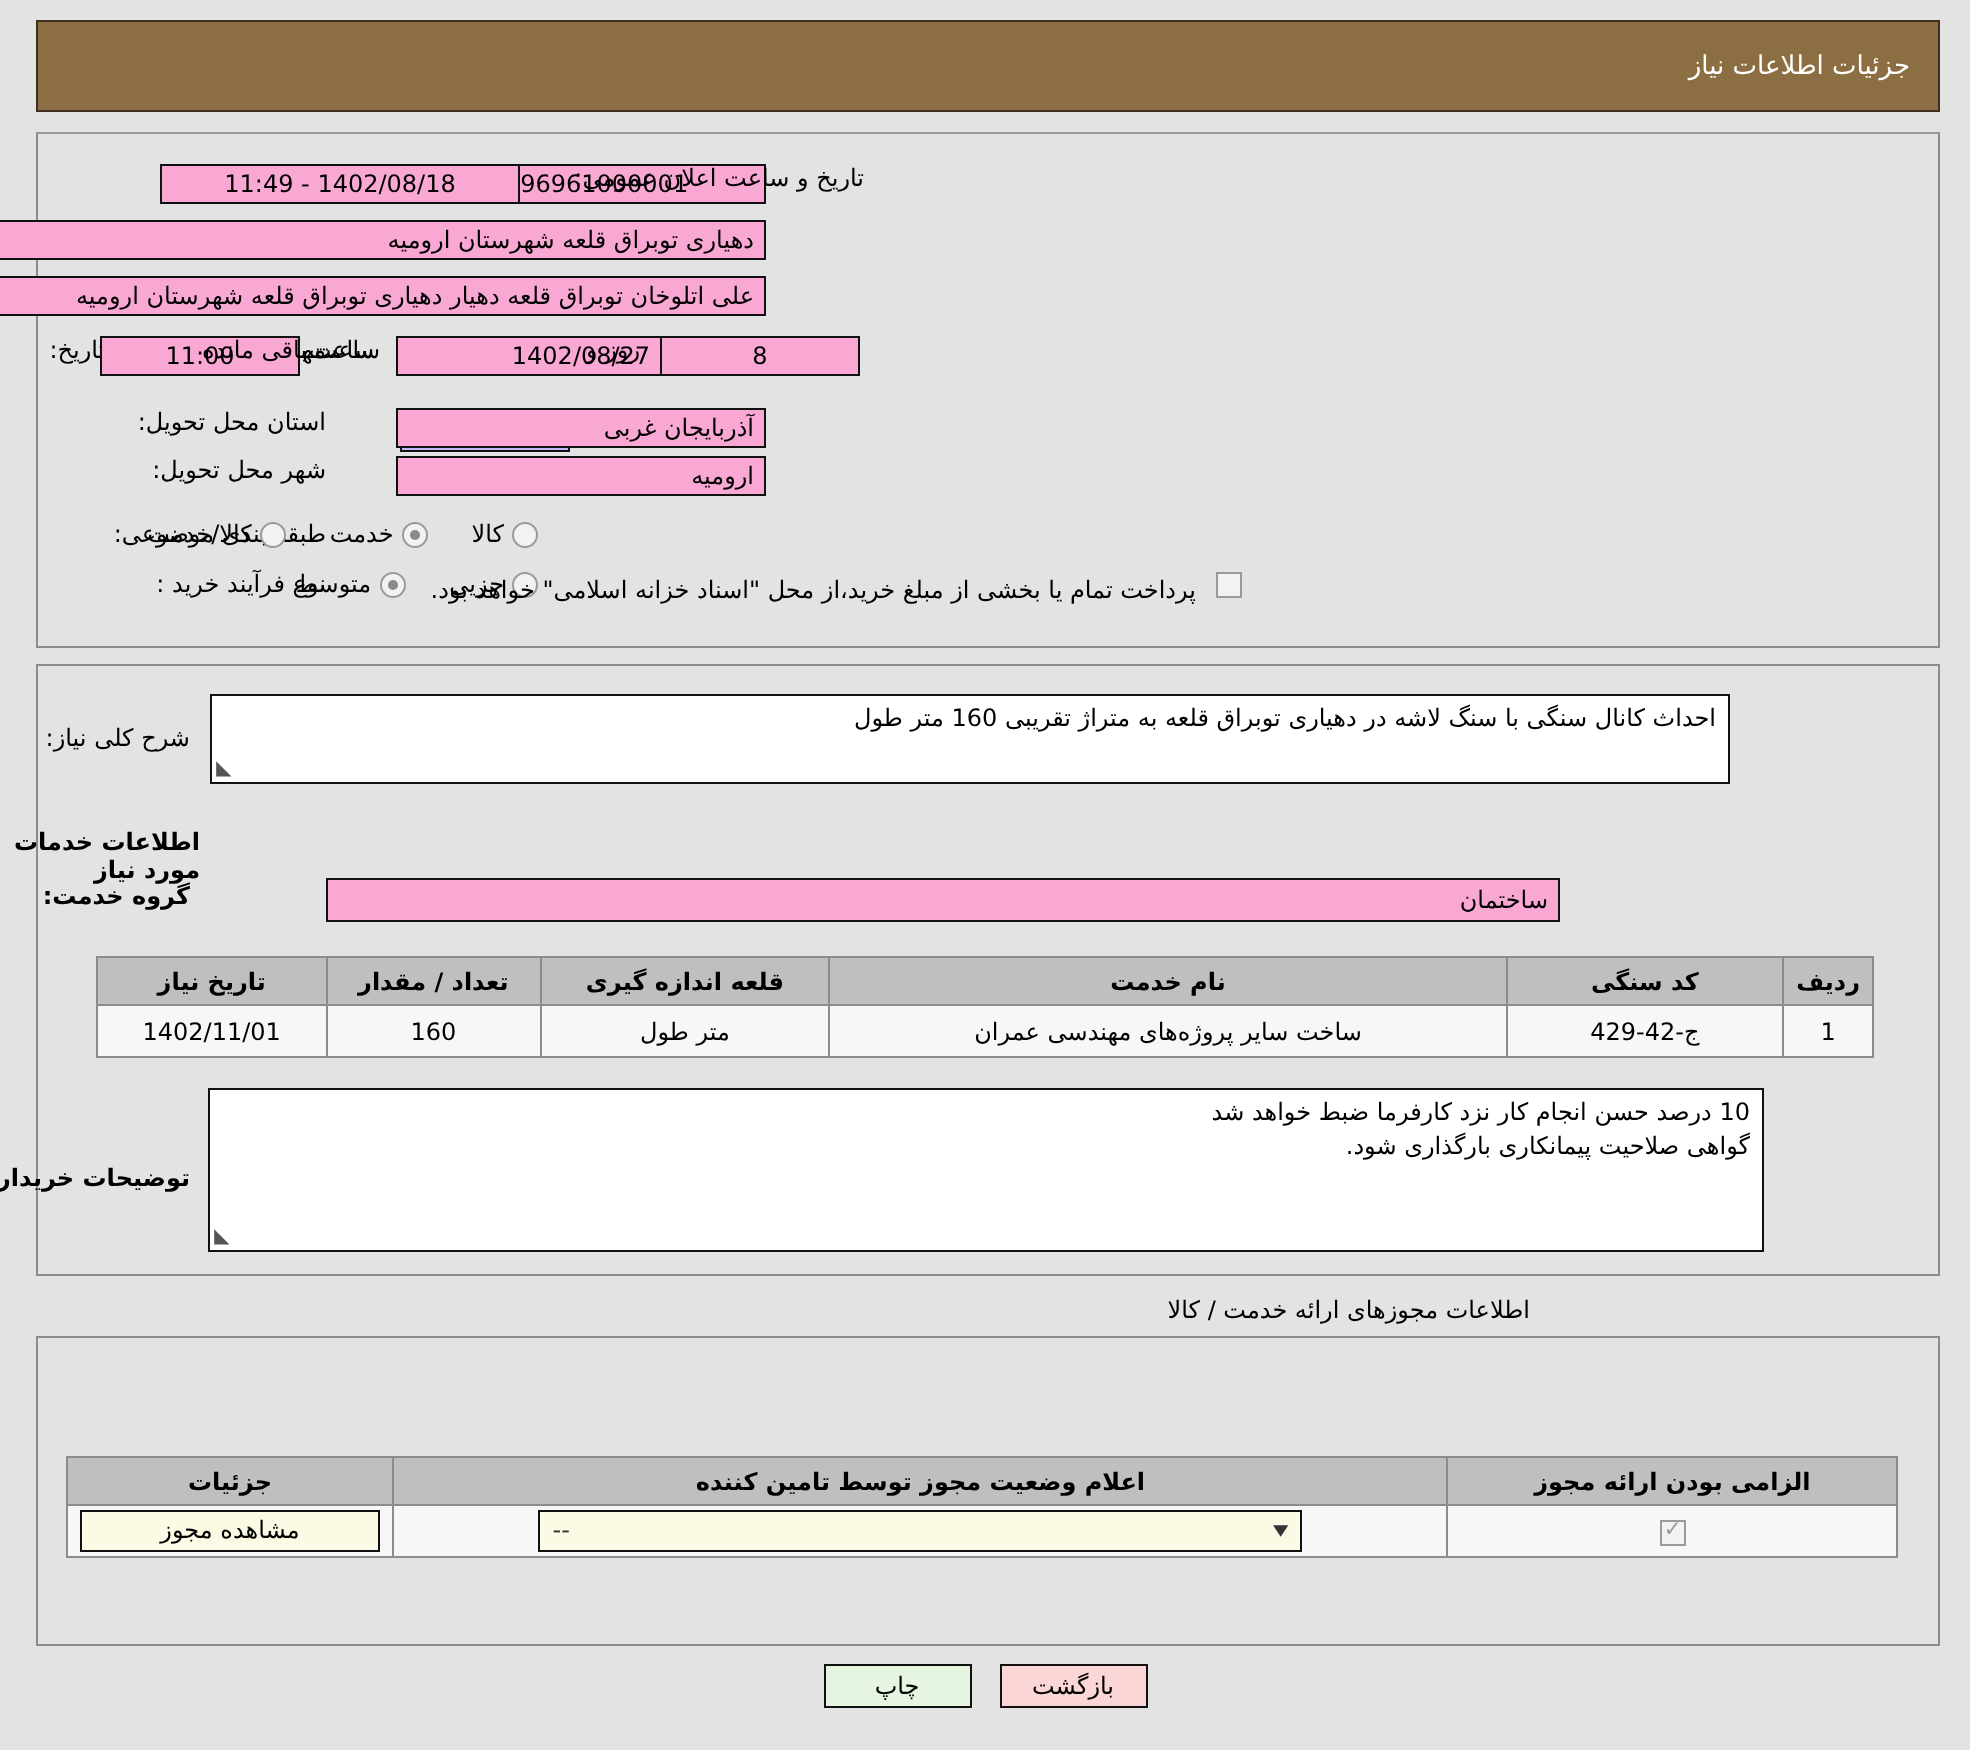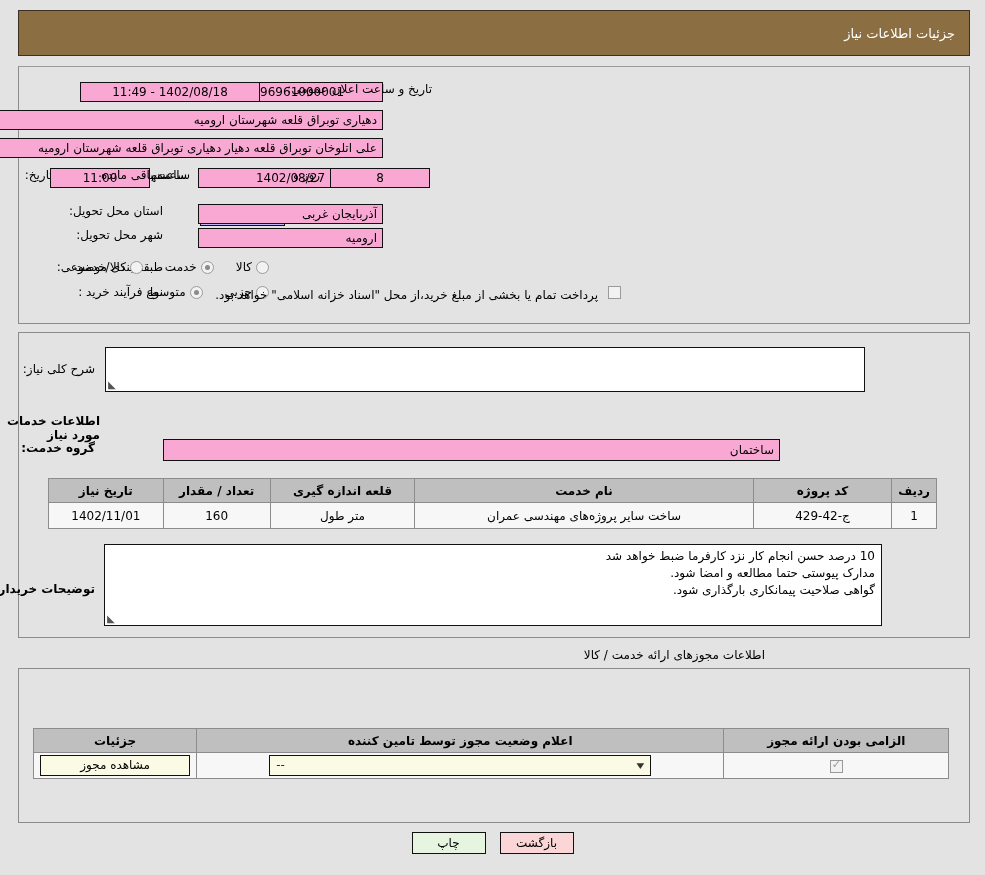--- a/index.html
+++ b/index.html
@@ -348,37 +348,38 @@
   <div class="frow" style="right:382px; top:288px;">
     <span class="plain">پرداخت تمام یا بخشی از مبلغ خرید،از محل "اسناد خزانه اسلامی" خواهد بود.</span>
   </div>
 
   <div class="panel panel-mid"></div>
 
   <div class="frow" style="right:890px; top:362px;">
     <span class="lbl" style="font-weight:normal;margin-left:16px;">شرح کلی نیاز:</span>
   </div>
   <div class="ta" style="position:absolute; right:120px; top:347px; width:760px; height:45px; z-index:4;">
+    <span>احداث کانال سنگی با سنگ لاشه در دهیاری توبراق قلعه به متراژ تقریبی 160 متر طول</span>
     <span class="grip">◢</span>
   </div>
 
   <div class="section-head" style="right:885px; top:414px;">اطلاعات خدمات مورد نیاز</div>
 
   <div class="frow" style="right:890px; top:441px;">
     <span class="lbl" style="font-weight:bold;margin-left:44px;">گروه خدمت:</span>
   </div>
   <div class="frow" style="right:205px; top:439px;">
     <span class="box rt" style="width:617px; height:22px; line-height:20px;">ساختمان</span>
   </div>
 
   <table class="grid" id="services-table" style="right:48px; top:478px; width:889px;">
     <thead>
         <tr id="services-head">
           <th style="width: 38px;">ردیف</th>
-          <th style="width: 150px;">کد پروژه</th>
+          <th style="width: 150px;">کد سنگی</th>
           <th style="width: 360px;">نام خدمت</th>
           <th style="width: 150px;">قلعه اندازه گیری</th>
           <th style="width: 110px;">تعداد / مقدار</th>
           <th style="width: 120px;">تاریخ نیاز</th>
         </tr>
       </thead>
     <tbody id="services-body">
         <tr>
           <td>1</td>
           <td>ج-42-429</td>
@@ -388,21 +389,20 @@
           <td>1402/11/01</td>
         </tr>
       </tbody>
   </table>
 
   <div class="frow" style="right:890px; top:582px;">
     <span class="lbl" style="font-weight:bold;">توضیحات خریدار:</span>
   </div>
   <div class="ta" id="buyer-notes-box" style="position:absolute; right:103px; top:544px; width:778px; height:82px; z-index:4;">
       <div>10 درصد حسن انجام کار نزد کارفرما ضبط خواهد شد</div>
-      <div>مدارک پیوستی حتما مطالعه و امضا شود.</div>
       <div>گواهی صلاحیت پیمانکاری بارگذاری شود.</div>
 
   <span class="grip">◢</span>
     </div>
 
   <div class="section-head" style="right:220px; top:648px; font-weight:normal;">اطلاعات مجوزهای ارائه خدمت / کالا</div>
 
   <div class="panel panel-bot"></div>
 
   <table class="grid" id="permits-table" style="right:36px; top:728px; width:916px;">

